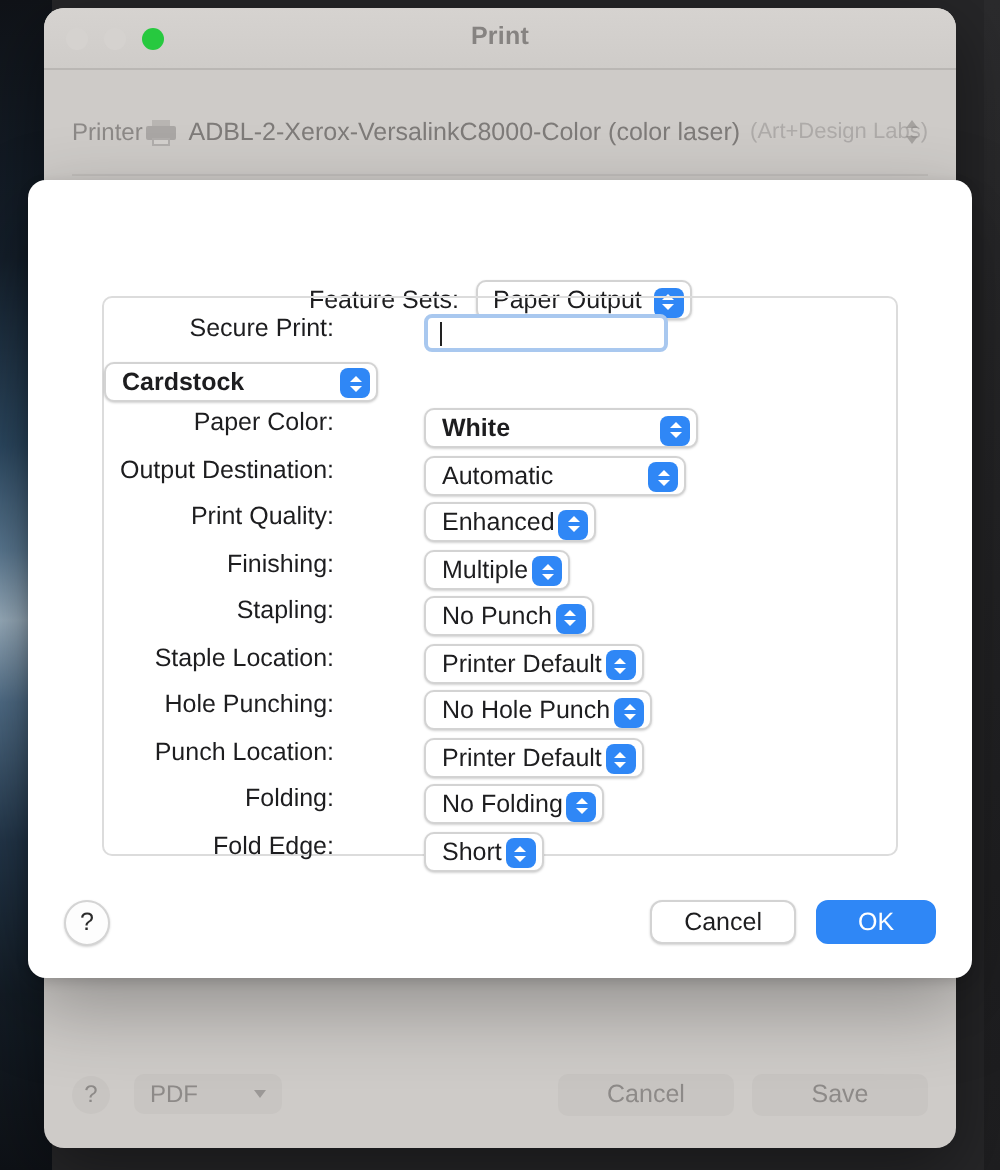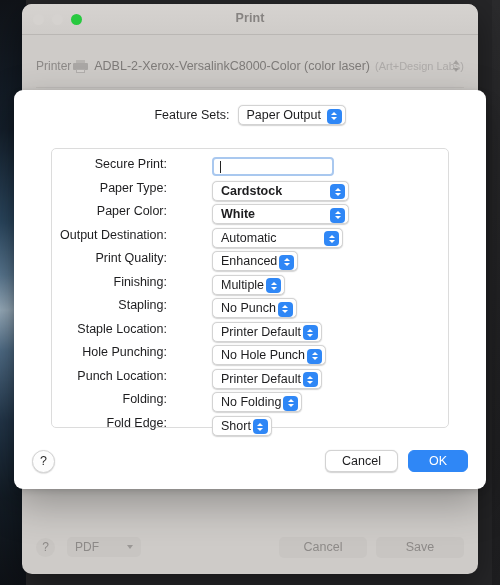--- a/index.html
+++ b/index.html
@@ -258,21 +258,21 @@
     border-radius: 9px;
     box-shadow: 0 14px 40px rgba(0,0,0,0.30), 0 2px 6px rgba(0,0,0,0.14);
     overflow: hidden;
   }
 
   
   #feature-sets-row {
     display: flex;
     align-items: center;
     justify-content: center;
-    margin-top: 15px;
+    margin-top: 50px;
   }
   #feature-sets-label {
     font-size: 12.5px;
     color: #1d1d1f;
     margin-right: 8px;
   }
 
   
   .popup {
     position: relative;
@@ -485,21 +485,20 @@
   <div id="options-group">
     <div class="rows" id="option-rows">
         <div class="opt-row">
           <div class="lbl">Secure Print:</div>
           <div id="secure-print-input">
             <span class="caret"></span>
             <span style="font-size: 12.5px;"></span>
           </div>
         </div>
         <div class="opt-row">
-          <div class="lbl">Paper Type:</div>
           <div class="popup w-wide">
             <span class="val">Cardstock</span>
             <span class="stepper">
               <span class="up"></span>
               <span class="down"></span>
             </span>
           </div>
         </div>
         <div class="opt-row">
           <div class="lbl">Paper Color:</div>

